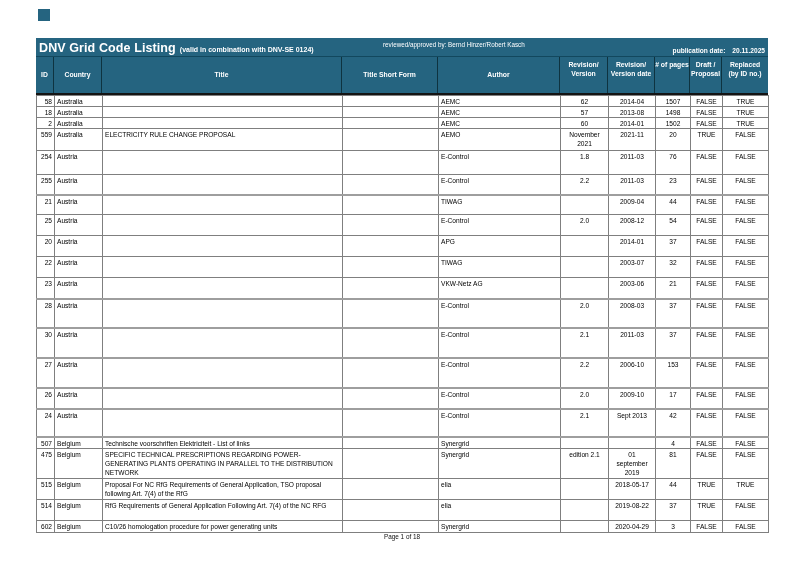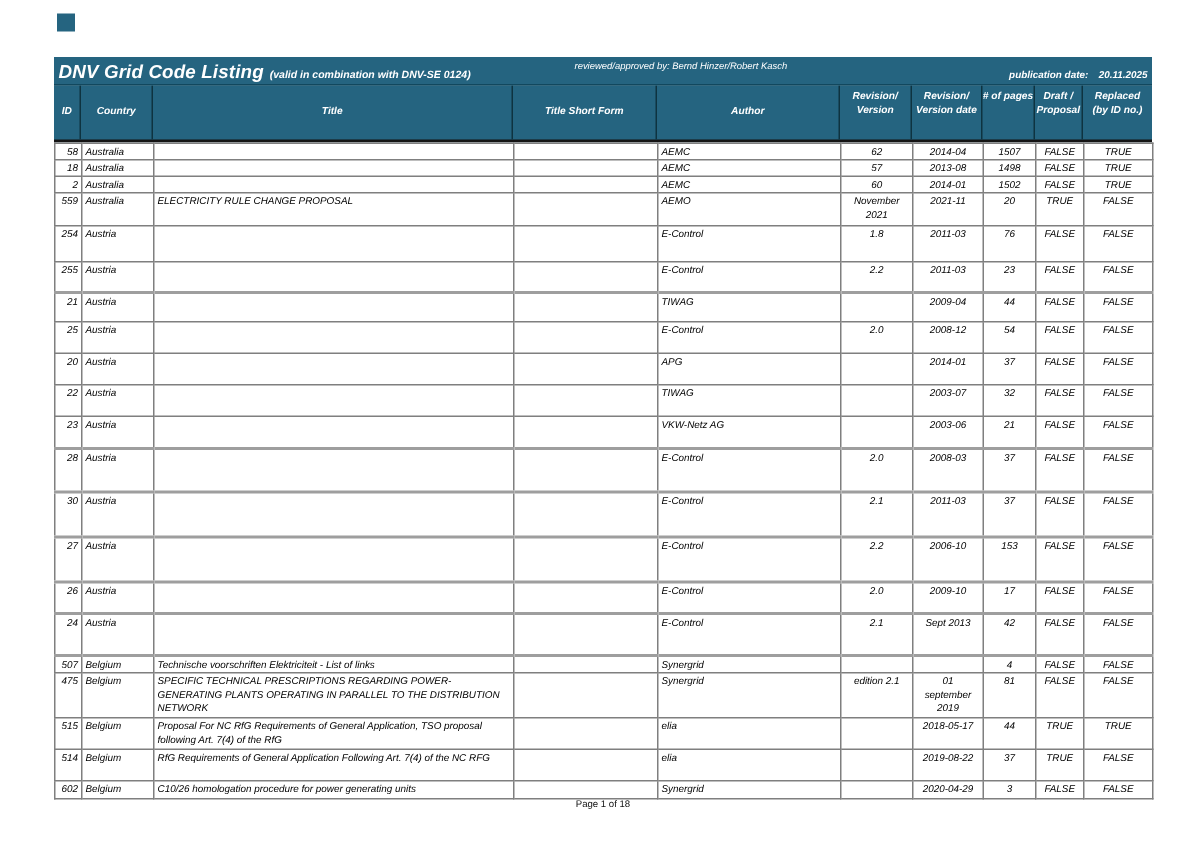--- a/index.html
+++ b/index.html
@@ -1,21 +1,21 @@
 <!DOCTYPE html>
 <html><head>
 <meta charset="utf-8">
 <style>
   * { margin: 0; padding: 0; box-sizing: border-box; }
   html,body { width: 800px; height: 565px; background: #ffffff; overflow: hidden; }
   body { font-family: "Liberation Sans", sans-serif; position: relative; }
 
   .corner-mark { position: absolute; left: 38px; top: 9px; width: 12px; height: 12px; }
 
-  .doc { position: absolute; left: 36px; top: 38px; width: 732px; font-style: italic; }
+  .doc { position: absolute; left: 36px; top: 38px; width: 732px; }
 
   
   .titlebar { position: relative; height: 19px; color: #ffffff; border-bottom: 1px solid #12485e; }
   .titlegrp { position: absolute; left: 3px; bottom: 1px; display: flex; align-items: baseline; white-space: nowrap; }
   .doc-title { font-size: 12.5px; font-weight: bold; letter-spacing: 0.1px; }
   .doc-subtitle { font-size: 7px; font-weight: bold; margin-left: 4px; }
   .reviewed { position: absolute; left: 347px; top: 3px; font-size: 6.3px; }
   .pub { position: absolute; right: 3px; bottom: 2px; font-size: 6.6px; font-weight: bold; white-space: nowrap; }
   .pub-value { margin-left: 7px; }
 

